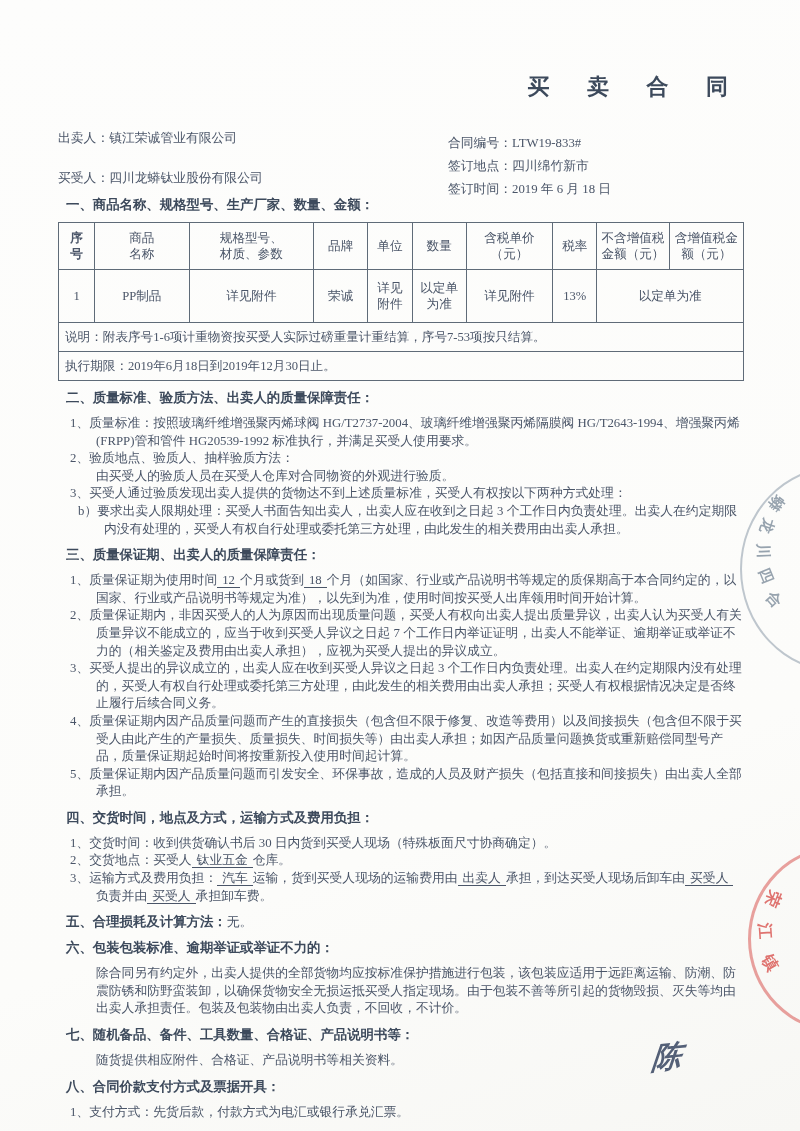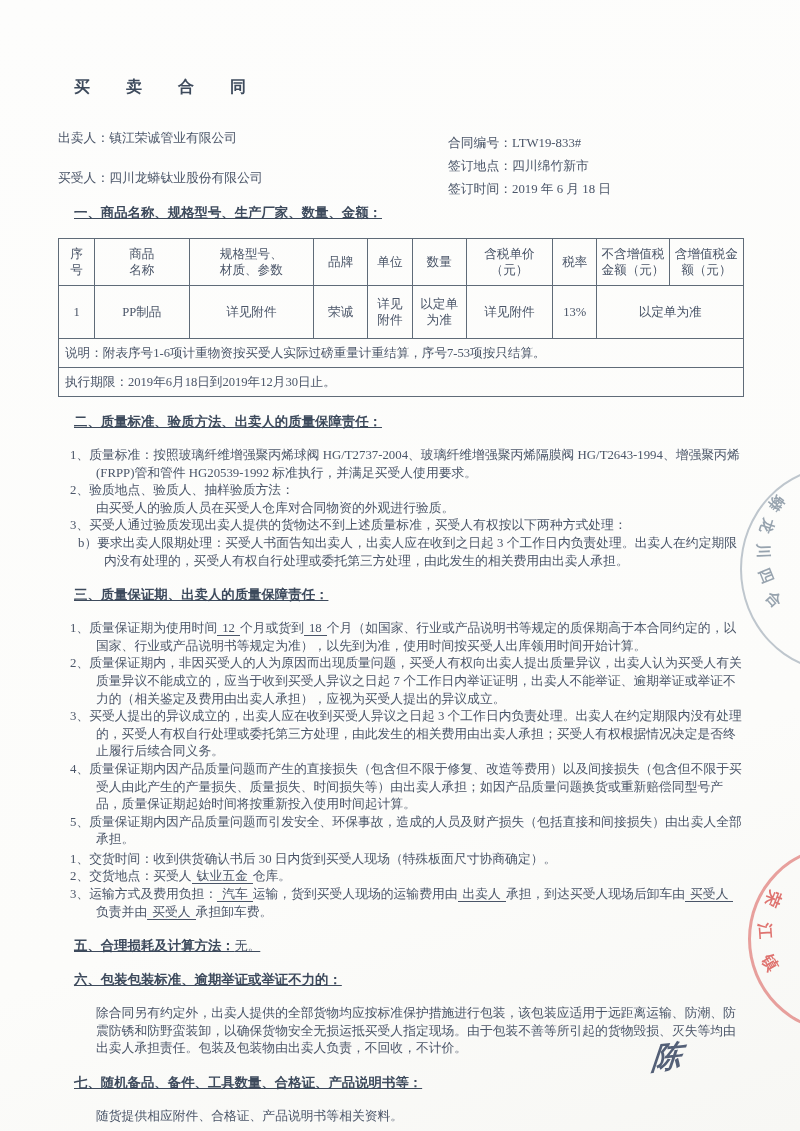--- a/index.html
+++ b/index.html
@@ -10,47 +10,47 @@
     background:linear-gradient(160deg,#fdfdfc 0%,#fcfcfa 70%,#f7f7f4 100%);
     overflow:hidden;
     font-family:"Liberation Serif","DejaVu Serif",serif;
     color:#4a5568;
     box-sizing:border-box;
     padding:74px 56px 0 58px;
     font-size:12.8px;
     line-height:17.6px;
   }
   .title{
-    font-size:16px;font-weight:bold;color:#3d4a5c;
-    text-align:left;letter-spacing:16px;text-indent:16px;
+    font-size:22px;font-weight:bold;color:#3d4a5c;
+    text-align:right;letter-spacing:16px;text-indent:16px;
     margin:0 0 8px 0;line-height:26px;
   }
   .header{position:relative;margin-top:28px;}
   .hline{line-height:20px;}
   .hline.first{margin-bottom:20px;}
   .hline.second{margin-bottom:4px;}
   .header-right{position:absolute;right:0;top:4px;width:296px;}
   .header-right .hline{line-height:23px;}
-  .sec-h{font-weight:bold;color:#3d4a5c;font-size:13.4px;line-height:18px;margin:16px;text-decoration:underline;}
+  .sec-h{font-weight:bold;color:#3d4a5c;font-size:13.4px;line-height:18px;margin:8px;}
   .sec-h .normal{font-weight:normal;color:#4a5568;font-size:12.8px;}
   table.goods{
     border-collapse:collapse;table-layout:fixed;
     width:686px;margin:5px 0 4px 0;
   }
   table.goods td{
     border:1px solid #5f6b78;
     text-align:center;vertical-align:middle;
     padding:2px 1px;font-size:12.6px;line-height:16px;
     overflow:hidden;word-break:break-all;
   }
   table.goods tr.hdr td{height:42px;}
   table.goods tr.data td{height:48px;}
   td.note-cell{text-align:left !important;padding:5px 6px !important;height:18px;word-break:normal !important;margin-top:8px;}
   .wrapcell{display:inline-block;word-break:break-all;vertical-align:middle;}
-  .w1{width:1.2em;} .w2{width:2.4em;} .w3{width:3.4em;} .w45{width:4.6em;} .w55{width:5.6em;}
+  .w1{width:1.2em;font-weight:bold;} .w2{width:2.4em;} .w3{width:3.4em;} .w45{width:4.6em;} .w55{width:5.6em;}
   .body-sec{margin-top:2px;}
   .item{margin-left:12px;padding-left:26px;text-indent:-26px;}
   .item.sub{margin-left:20px;}
   .cont{margin-left:12px;padding-left:26px;text-indent:0;}
   .no{display:inline;}
   .u{border-bottom:1px solid currentColor;padding:0 5px;}
   
   .seal{position:absolute;border-radius:50%;}
   .seal-gray{
     left:740px;top:466px;width:192px;height:202px;
@@ -162,20 +162,21 @@
   <div class="body-sec">
     <div class="sec-h">三、质量保证期、出卖人的质量保障责任：</div>
     <div class="item"><span class="no">1、</span><span>质量保证期为使用时间</span><span class="u">12</span><span>个月或货到</span><span class="u">18</span><span>个月（如国家、行业或产品说明书等规定的质保期高于本合同约定的，以国家、行业或产品说明书等规定为准），以先到为准，使用时间按买受人出库领用时间开始计算。</span></div>
     <div class="item"><span class="no">2、</span><span>质量保证期内，非因买受人的人为原因而出现质量问题，买受人有权向出卖人提出质量异议，出卖人认为买受人有关质量异议不能成立的，应当于收到买受人异议之日起 7 个工作日内举证证明，出卖人不能举证、逾期举证或举证不力的（相关鉴定及费用由出卖人承担），应视为买受人提出的异议成立。</span></div>
     <div class="item"><span class="no">3、</span><span>买受人提出的异议成立的，出卖人应在收到买受人异议之日起 3 个工作日内负责处理。出卖人在约定期限内没有处理的，买受人有权自行处理或委托第三方处理，由此发生的相关费用由出卖人承担；买受人有权根据情况决定是否终止履行后续合同义务。</span></div>
     <div class="item"><span class="no">4、</span><span>质量保证期内因产品质量问题而产生的直接损失（包含但不限于修复、改造等费用）以及间接损失（包含但不限于买受人由此产生的产量损失、质量损失、时间损失等）由出卖人承担；如因产品质量问题换货或重新赔偿同型号产品，质量保证期起始时间将按重新投入使用时间起计算。</span></div>
     <div class="item"><span class="no">5、</span><span>质量保证期内因产品质量问题而引发安全、环保事故，造成的人员及财产损失（包括直接和间接损失）由出卖人全部承担。</span></div>
   </div>
 
   <div class="body-sec">
+    <div class="sec-h">四、交货时间，地点及方式，运输方式及费用负担：</div>
     <div class="item"><span class="no">1、</span><span>交货时间：收到供货确认书后 30 日内货到买受人现场（特殊板面尺寸协商确定）。</span></div>
     <div class="item"><span class="no">2、</span><span>交货地点：买受人</span><span class="u">钛业五金</span><span>仓库。</span></div>
     <div class="item"><span class="no">3、</span><span>运输方式及费用负担：</span><span class="u">汽车</span><span>运输，货到买受人现场的运输费用由</span><span class="u">出卖人</span><span>承担，到达买受人现场后卸车由</span><span class="u">买受人</span><span>负责并由</span><span class="u">买受人</span><span>承担卸车费。</span></div>
   </div>
 
   <div class="body-sec">
     <div class="sec-h"><span>五、合理损耗及计算方法：</span><span class="normal">无。</span></div>
   </div>
 
   <div class="body-sec">

